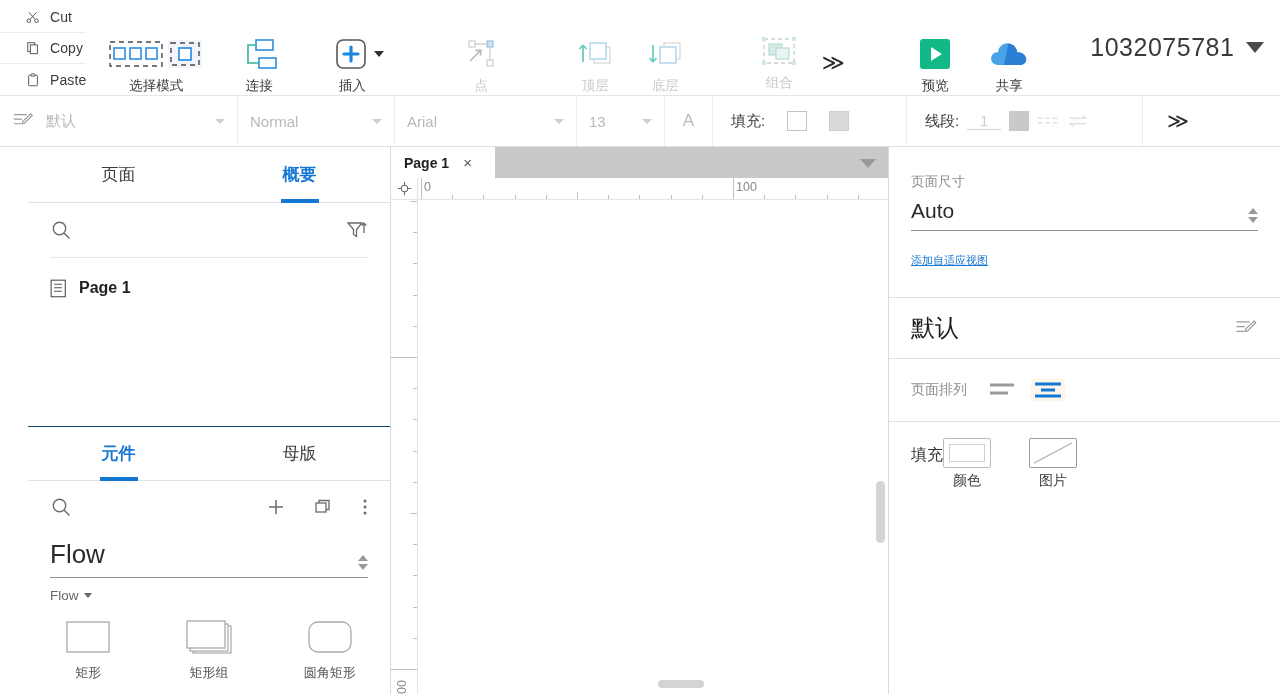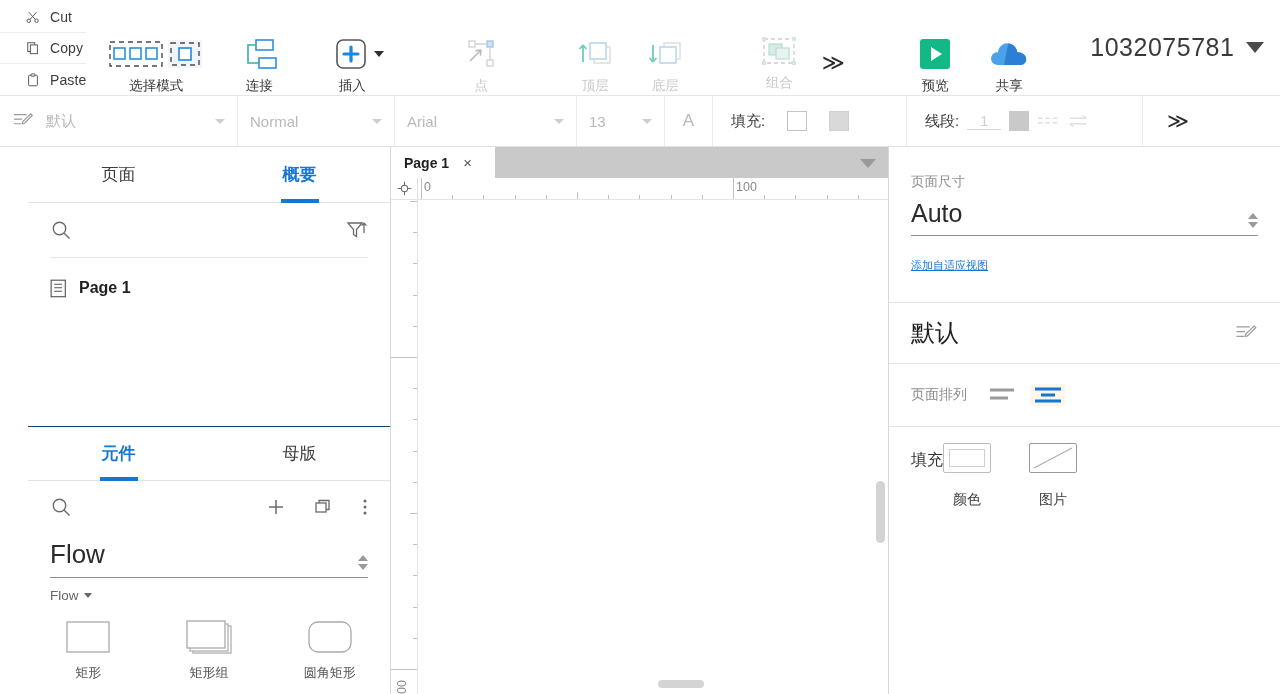--- a/index.html
+++ b/index.html
@@ -203,37 +203,37 @@
     position: absolute; left: 888px; top: 147px; width: 392px; height: 547px;
     background: #fff; border-left: 1px solid #d9d9d9;
     display: flex; flex-direction: column;
   }
   .rp-section { padding: 0 22px; }
   .rp-label { font-size: 13.5px; color: #8d8d8d; }
   .rp-select {
     margin-top: 8px; padding-bottom: 7px; border-bottom: 1px solid #8f8f8f;
     display: flex; align-items: flex-end; justify-content: space-between;
   }
-  .rp-select .val { font-size: 25px; color: #2b2b2b; }
+  .rp-select .val { font-size: 21px; color: #2b2b2b; }
   .rp-link {
     margin-top: 22px; font-size: 11px; color: #1577d4;
     text-decoration: underline; display: inline-block;
   }
   .rp-divider { height: 1px; background: #e2e2e2; }
   .rp-head {
     height: 60px; display: flex; align-items: center; justify-content: space-between;
     padding: 0 22px;
   }
   .rp-head .ttl { font-size: 24px; color: #1f1f1f; }
   .rp-row {
     min-height: 62px; display: flex; align-items: center; padding: 0 22px; gap: 0;
   }
   .rp-row .rlab { width: 78px; font-size: 14px; color: #8d8d8d; }
   .fillrow { display: flex; align-items: flex-start; padding: 16px 22px 0 22px; }
-  .fillopt { display: flex; flex-direction: column; align-items: center; gap: 18px; justify-content: space-between; }
+  .fillopt { display: flex; flex-direction: column; align-items: center; gap: 4px; justify-content: space-between; }
   .fillopt .fn { font-size: 14px; color: #3a3a3a; }
   .fillbox {
     width: 48px; height: 30px; border: 1px solid #bcbcbc; background: #fff;
     display: flex; align-items: center; justify-content: center; border-radius: 2px;
   }
   .fillbox .inner { width: 36px; height: 18px; border: 1px solid #d0d0d0; }
   .stepper { display: flex; flex-direction: column; gap: 3px; align-items: center; }
   .stepper .ar { width: 0; height: 0; border-left: 5px solid transparent; border-right: 5px solid transparent; }
   .stepper .up { border-bottom: 6px solid #9a9a9a; }
   .stepper .dn { border-top: 6px solid #9a9a9a; }

